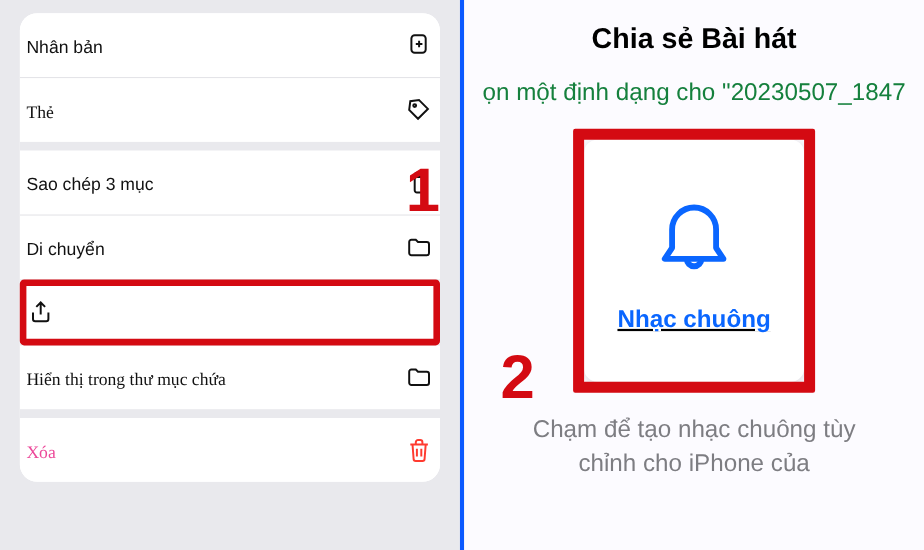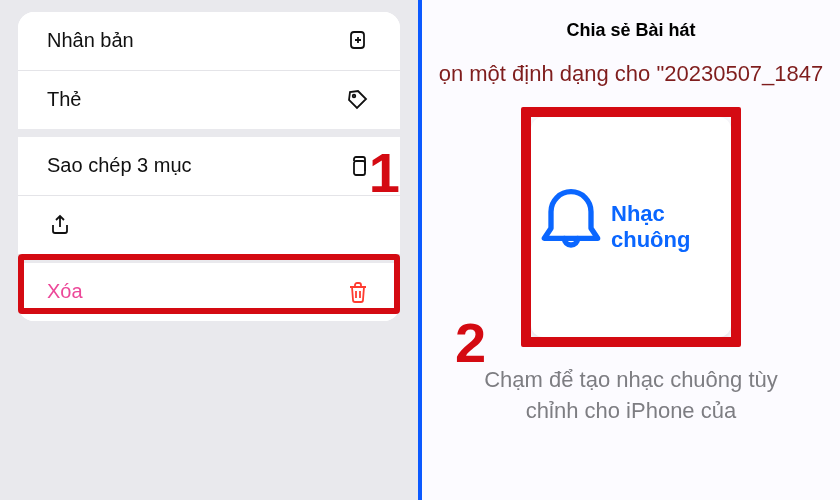--- a/index.html
+++ b/index.html
@@ -40,29 +40,29 @@
   border-radius: 16px;
   overflow: hidden;
 }
 .menu-group { background: #fff; }
 .menu-sep {
   height: 8px;
   background: #e9e9ed;
 }
 .menu-item {
   display: flex;
-  align-items: flex-start;
+  align-items: flex-end;
   justify-content: space-between;
-  padding: 16px 29px;
+  padding: 16px 6px;
   border-bottom: 1px solid #e4e4e8;
-  font-size: 20px;
+  font-size: 16px;
   color: #111;
   line-height: 1.25;
 }
-.menu-item.noborder { border-bottom: none; }
+.menu-item.noborder { border-bottom: none; font-family: Liberation Serif, serif; }
 .menu-item span.label { flex: 1; padding-right: 12px; }
 .menu-item .icon {
   width: 26px; height: 26px;
   display: flex; align-items: center; justify-content: center;
   color: #111;
   stroke: #111;
 }
 .menu-item.delete { color: #ec4899; }
 .menu-item.delete .icon { color: #ff3b30; stroke: #ff3b30; }
 
@@ -80,44 +80,45 @@
   position: absolute;
   right: 18px;
   top: 140px;
   font-size: 56px;
   font-weight: 700;
   color: #d40a12;
   pointer-events: none;
 }
 
 .right-title {
-  font-size: 18px;
+  font-size: 26px;
   font-weight: 700;
   color: #000;
   margin-bottom: 20px;
 }
 .right-sub {
   font-size: 22px;
-  color: #7f1d1d;
+  color: #15803d;
   text-align: center;
   margin-bottom: 30px;
   width: 100%;
   white-space: nowrap;
 }
 .right-card {
   width: 200px;
   height: 220px;
   background: #fff;
   border-radius: 12px;
   box-shadow: 0 2px 8px rgba(0,0,0,0.12);
   display: flex;
-  flex-direction: row;
+  flex-direction: column;
   align-items: center;
   justify-content: center;
   position: relative;
+  text-decoration: underline;
 }
 .right-card .bell {
   width: 80px; height: 80px;
   margin-bottom: 25px;
   color: #0a66ff;
 }
 .right-card .caption {
   font-size: 22px;
   font-weight: 600;
   color: #0a66ff;
@@ -178,24 +179,40 @@
       <div class="menu-item">
         <span class="label">Sao chép 3 mục</span>
         <span class="icon">
           <svg width="24" height="24" viewBox="0 0 24 24" fill="none" stroke="currentColor" stroke-width="1.8">
               <rect x="8" y="7" width="11" height="14" rx="2"></rect>
               <path d="M8 7V5a2 2 0 0 1 2-2h7a2 2 0 0 1 2 2v12"></path>
             </svg>
         </span>
       </div>
       <div class="menu-item">
+        <span class="label">Di chuyển</span>
+        <span class="icon">
+          <svg width="24" height="24" viewBox="0 0 24 24" fill="none" stroke="currentColor" stroke-width="1.8">
+              <path d="M3 7a2 2 0 0 1 2-2h4l2 2h8a2 2 0 0 1 2 2v8a2 2 0 0 1-2 2H5a2 2 0 0 1-2-2z"></path>
+            </svg>
+        </span>
+      </div>
+      <div class="menu-item">
         <span class="icon">
           <svg width="24" height="24" viewBox="0 0 24 24" fill="none" stroke="currentColor" stroke-width="1.8">
               <path d="M12 3v11M8 7l4-4 4 4"></path>
               <path d="M5 12v6a2 2 0 0 0 2 2h10a2 2 0 0 0 2-2v-6"></path>
+            </svg>
+        </span>
+      </div>
+      <div class="menu-item noborder">
+        <span class="label">Hiển thị trong thư mục chứa</span>
+        <span class="icon">
+          <svg width="24" height="24" viewBox="0 0 24 24" fill="none" stroke="currentColor" stroke-width="1.8">
+              <path d="M3 7a2 2 0 0 1 2-2h4l2 2h8a2 2 0 0 1 2 2v8a2 2 0 0 1-2 2H5a2 2 0 0 1-2-2z"></path>
             </svg>
         </span>
       </div>
     </div>
     <div class="menu-sep"></div>
     <div class="menu-group">
       <div class="menu-item noborder delete">
         <span class="label">Xóa</span>
         <span class="icon">
           <svg width="24" height="24" viewBox="0 0 24 24" fill="none" stroke="currentColor" stroke-width="1.8">

